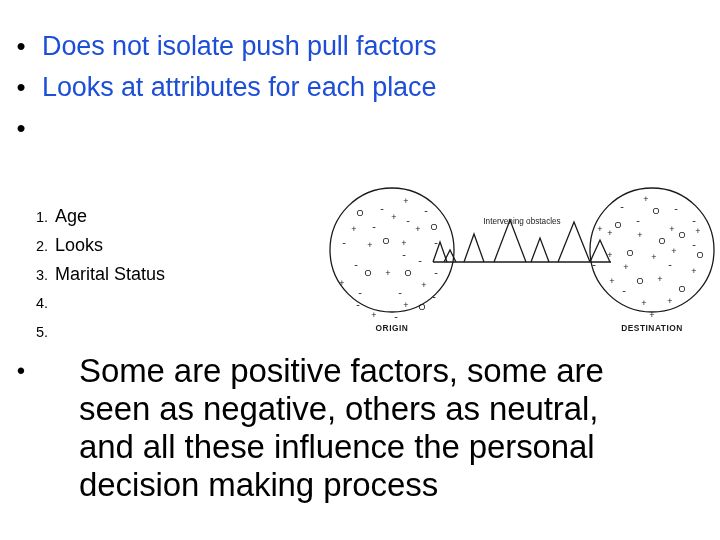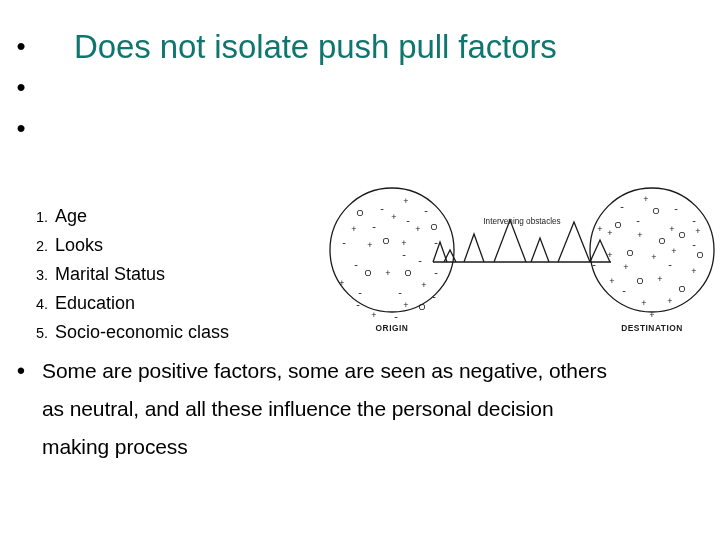--- a/index.html
+++ b/index.html
@@ -38,26 +38,25 @@
   }
   .bullet-mark {
     width: 42px;
     flex: 0 0 42px;
     text-align: center;
     font-size: 26px;
     line-height: 39px;
     color: #000;
   }
   .bullet-text {
-    font-size: 33px;
+    font-size: 27px;
     line-height: 39px;
     letter-spacing: -0.1px;
     max-width: 575px;
-    color: #0f766e;
-    margin-left: 32px;
+    color: #1d4ed8;
   }
 
   
   .numbered-list {
     position: absolute;
     left: 0;
     top: 202px;
     width: 300px;
   }
   .num-row {
@@ -92,24 +91,25 @@
     align-items: flex-start;
   }
   .closing-mark {
     width: 42px;
     flex: 0 0 42px;
     text-align: center;
     font-size: 24px;
     line-height: 38px;
   }
   .closing-text {
-    font-size: 21px;
+    font-size: 33px;
     line-height: 38px;
     letter-spacing: -0.1px;
     max-width: 582px;
+    margin-left: 37px;
   }
 
   
   .diagram {
     position: absolute;
     left: 326px;
     top: 176px;
     width: 392px;
     height: 160px;
   }
@@ -126,20 +126,21 @@
 
   <div class="bullet-list">
 
     <div class="bullet-row">
       <span class="bullet-mark">•</span>
       <span class="bullet-text">Does not isolate push pull factors</span>
     </div>
 
     <div class="bullet-row">
       <span class="bullet-mark">•</span>
+      <span class="bullet-text">Looks at attributes for each place</span>
     </div>
 
     <div class="bullet-row">
       <span class="bullet-mark">•</span>
     </div>
 
   </div>
 
   <div class="numbered-list">
 
@@ -153,26 +154,24 @@
       <span class="num-text">Looks</span>
     </div>
 
     <div class="num-row">
       <span class="num-mark">3.</span>
       <span class="num-text">Marital Status</span>
     </div>
 
     <div class="num-row">
       <span class="num-mark">4.</span>
-      <span class="num-text">Education</span>
     </div>
 
     <div class="num-row">
       <span class="num-mark">5.</span>
-      <span class="num-text">Socio-economic class</span>
     </div>
 
   </div>
 
   <div class="diagram">
     <svg viewBox="0 0 392 160" xmlns="http://www.w3.org/2000/svg">
       <g fill="none" stroke="#1a1a1a" stroke-width="1.3">
 
         <circle cx="66" cy="74" r="62"></circle>
 

